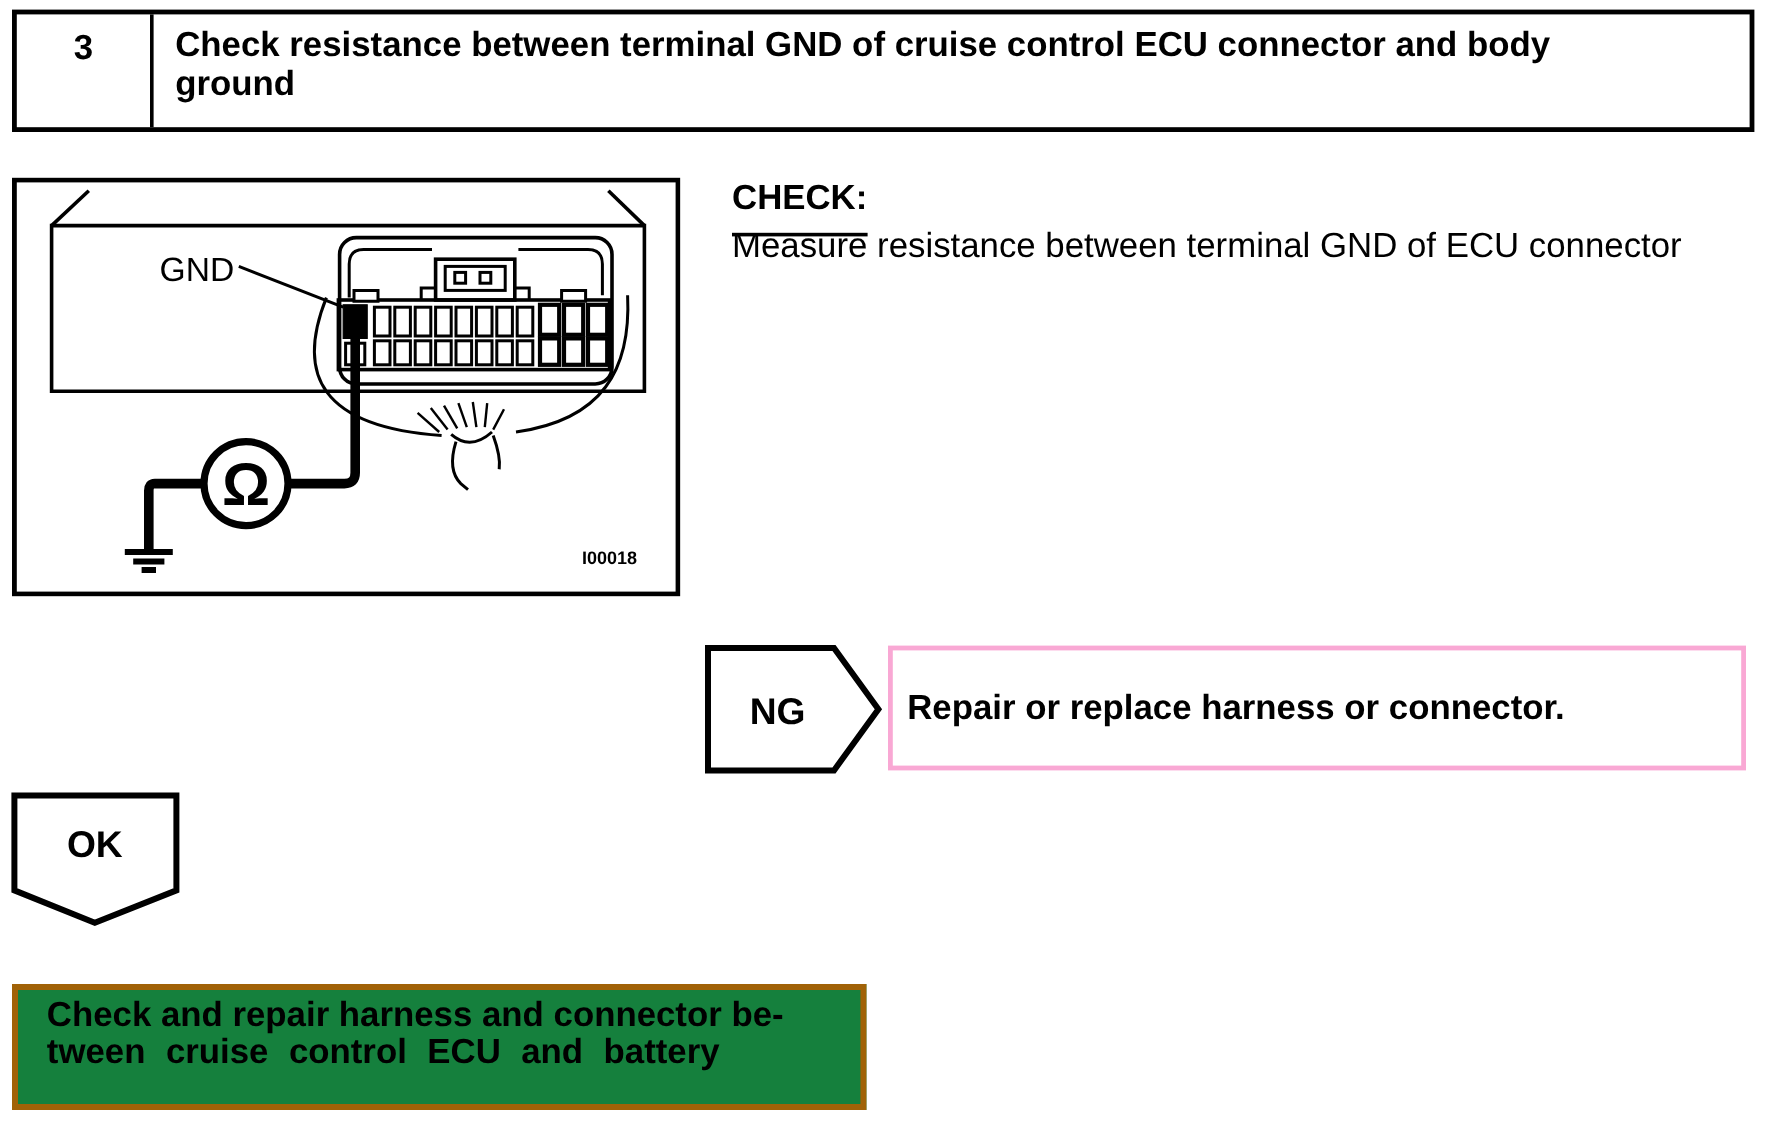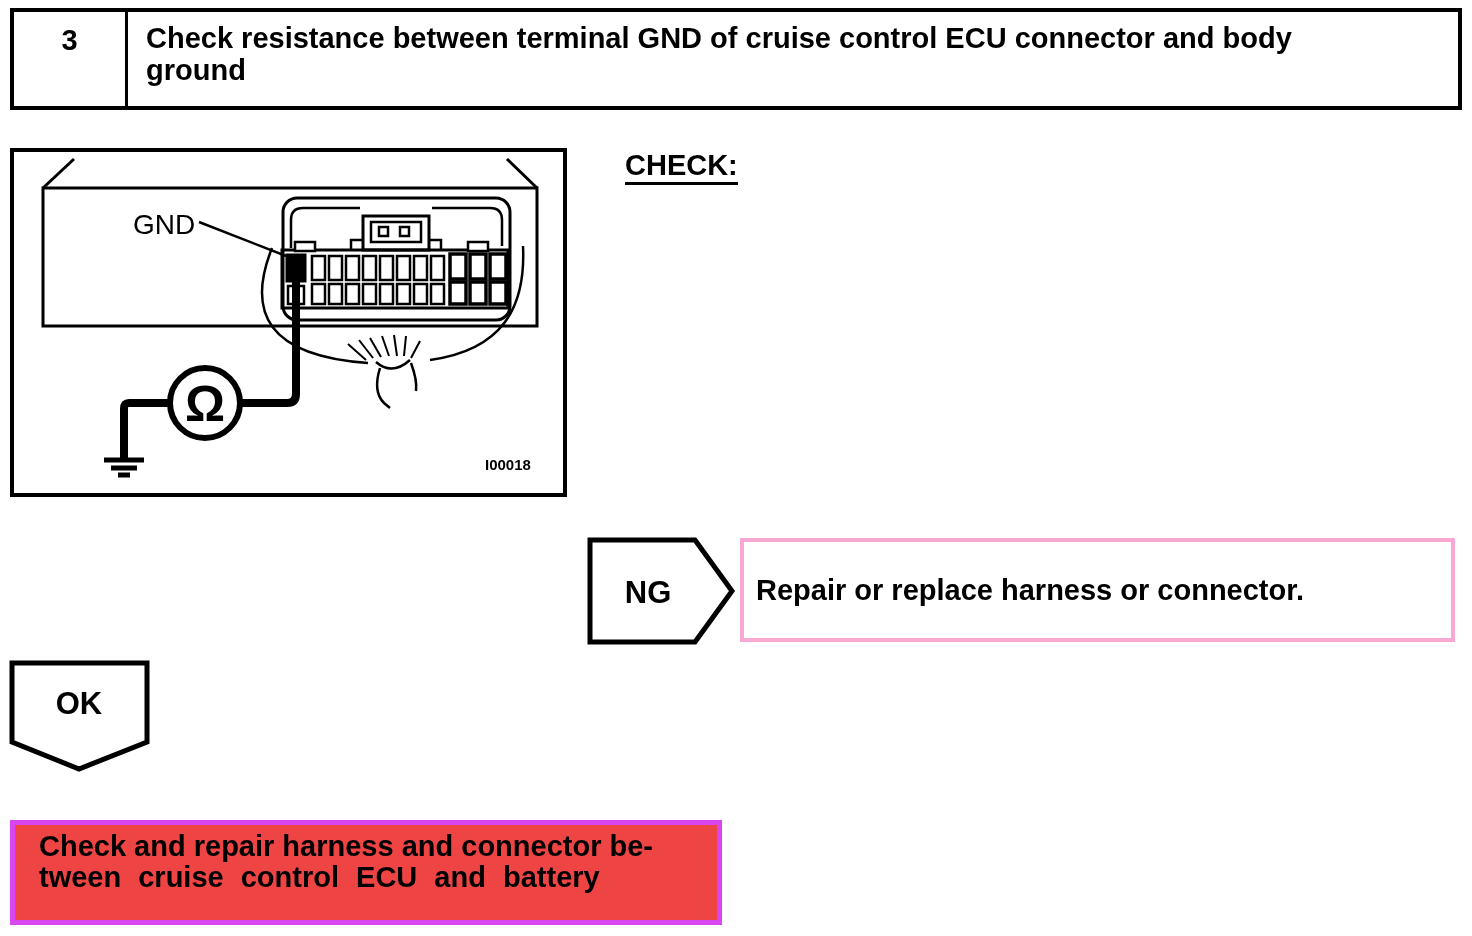--- a/index.html
+++ b/index.html
@@ -26,39 +26,39 @@
 
   
   .figure{left:10px;top:148px;width:557px;height:349px;}
   .figure text{font-family:"Liberation Sans",sans-serif;fill:#000;stroke:none;}
 
   
   .instructions{left:610px;top:148px;width:855px;font-size:29px;}
   .instr-line{height:40px;line-height:34px;white-space:nowrap;}
   .ulabel{
     font-weight:bold;display:inline-block;
-    border-bottom:3px solid #000;padding-bottom:2px;line-height:29px;margin-left:15px;
+    border-bottom:3px solid #000;padding-bottom:14px;line-height:29px;
   }
   .spec{font-weight:bold;padding-left:76px;}
 
   
   .ng-arrow{left:586px;top:536px;width:152px;height:110px;}
   .arrow-text{font-family:"Liberation Sans",sans-serif;font-weight:bold;font-size:31px;fill:#000;}
   .ng-box{
     left:740px;top:538px;width:695px;height:96px;border:4px solid #f9a8d4;
     display:flex;align-items:center;padding-left:12px;
     font-size:29px;font-weight:bold;background:#fff;white-space:nowrap;
   }
 
   
   .ok-arrow{left:8px;top:659px;width:146px;height:116px;}
   .next-box{
-    left:10px;top:820px;width:678px;height:89px;border:5px solid #d946ef;
+    left:10px;top:820px;width:678px;height:89px;border:5px solid #a16207;
     padding:6px 0 0 24px;font-size:29px;font-weight:bold;line-height:31px;
-    background:#ef4444;
+    background:#15803d;
   }
   .spread{word-spacing:9px;}
 </style>
 </head>
 <body>
 
 <div class="page">
 
   <div class="abs step-header">
     <div class="step-num-cell">
@@ -141,20 +141,21 @@
     </g>
     <text x="123" y="86" font-size="28">GND</text>
     <text x="195" y="273" font-size="50" font-weight="bold" text-anchor="middle">Ω</text>
     <text x="475" y="322" font-size="15" font-weight="bold">I00018</text>
   </svg>
 
   <div class="abs instructions">
     <div class="instr-line">
       <span class="ulabel">CHECK:</span>
     </div>
+    <div class="instr-line">Measure resistance between terminal GND of ECU connector</div>
   </div>
 
   <svg class="abs ng-arrow" viewBox="0 0 152 110">
     <polygon points="4,4 109,4 146,55 109,106 4,106" fill="#fff" stroke="#000" stroke-width="5"></polygon>
     <text class="arrow-text" x="62" y="67" text-anchor="middle">NG</text>
   </svg>
   <div class="abs ng-box">
     <span>Repair or replace harness or connector.</span>
   </div>
 

